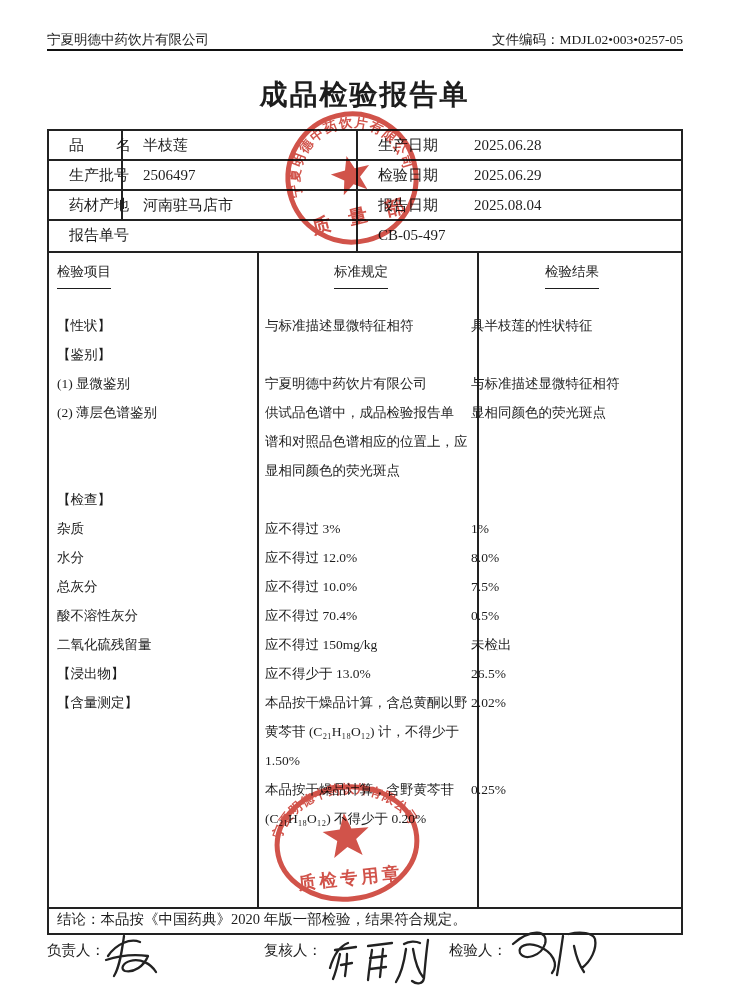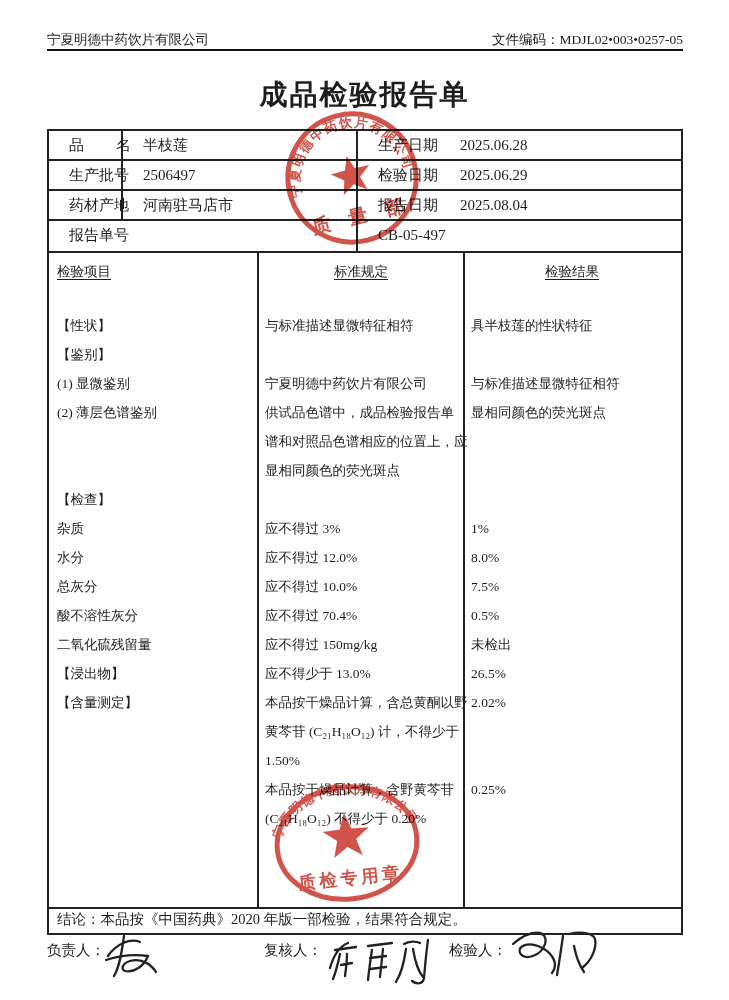--- a/index.html
+++ b/index.html
@@ -16,29 +16,29 @@
   .title{position:absolute;left:0;top:76px;width:729px;text-align:center;font-size:28px;font-weight:700;letter-spacing:2px;}
 
   
   .info-table{position:absolute;left:47px;top:129px;width:636px;box-sizing:border-box;border:2px solid var(--line);display:grid;grid-template-columns:74px 235px 1fr;grid-auto-rows:30px;font-size:15px;}
   .ic{box-sizing:border-box;padding-left:20px;line-height:28px;white-space:nowrap;}
   .br{border-right:2px solid var(--line);}
   .bb{border-bottom:2px solid var(--line);}
   .span2{grid-column:1/3;}
   .spread{display:inline-block;width:62px;text-align:justify;text-align-last:justify;}
   .l2{display:inline-block;width:82px;}
-  .v2{margin-left:0;}
+  .v2{margin-left:14px;}
 
   
   .insp{position:absolute;left:47px;top:253px;width:636px;height:656px;box-sizing:border-box;border:2px solid var(--line);border-top:none;}
   .vline{position:absolute;top:0;bottom:0;width:2px;background:var(--line);}
   .vline.v1{left:208px;}
   .vline.v2{left:414px;}
   .col-hdr{position:absolute;top:10px;font-size:13.5px;}
-  .col-hdr span{border-bottom:1px solid var(--ink);padding-bottom:0;}
+  .col-hdr span{border-bottom:1px solid var(--ink);padding-bottom:9px;}
   .ch1{left:8px;}
   .ch2{left:210px;width:204px;text-align:center;}
   .ch3{left:416px;width:214px;text-align:center;}
   .ln{position:absolute;height:29px;line-height:29px;font-size:13.5px;white-space:nowrap;}
   .ln.item{left:8px;}
   .ln.std{left:216px;}
   .ln.res{left:422px;}
 
   
   .conclusion{position:absolute;left:47px;top:907px;width:636px;height:28px;box-sizing:border-box;border:2px solid var(--line);border-top:none;padding-left:8px;line-height:24px;font-size:14.5px;white-space:nowrap;}

